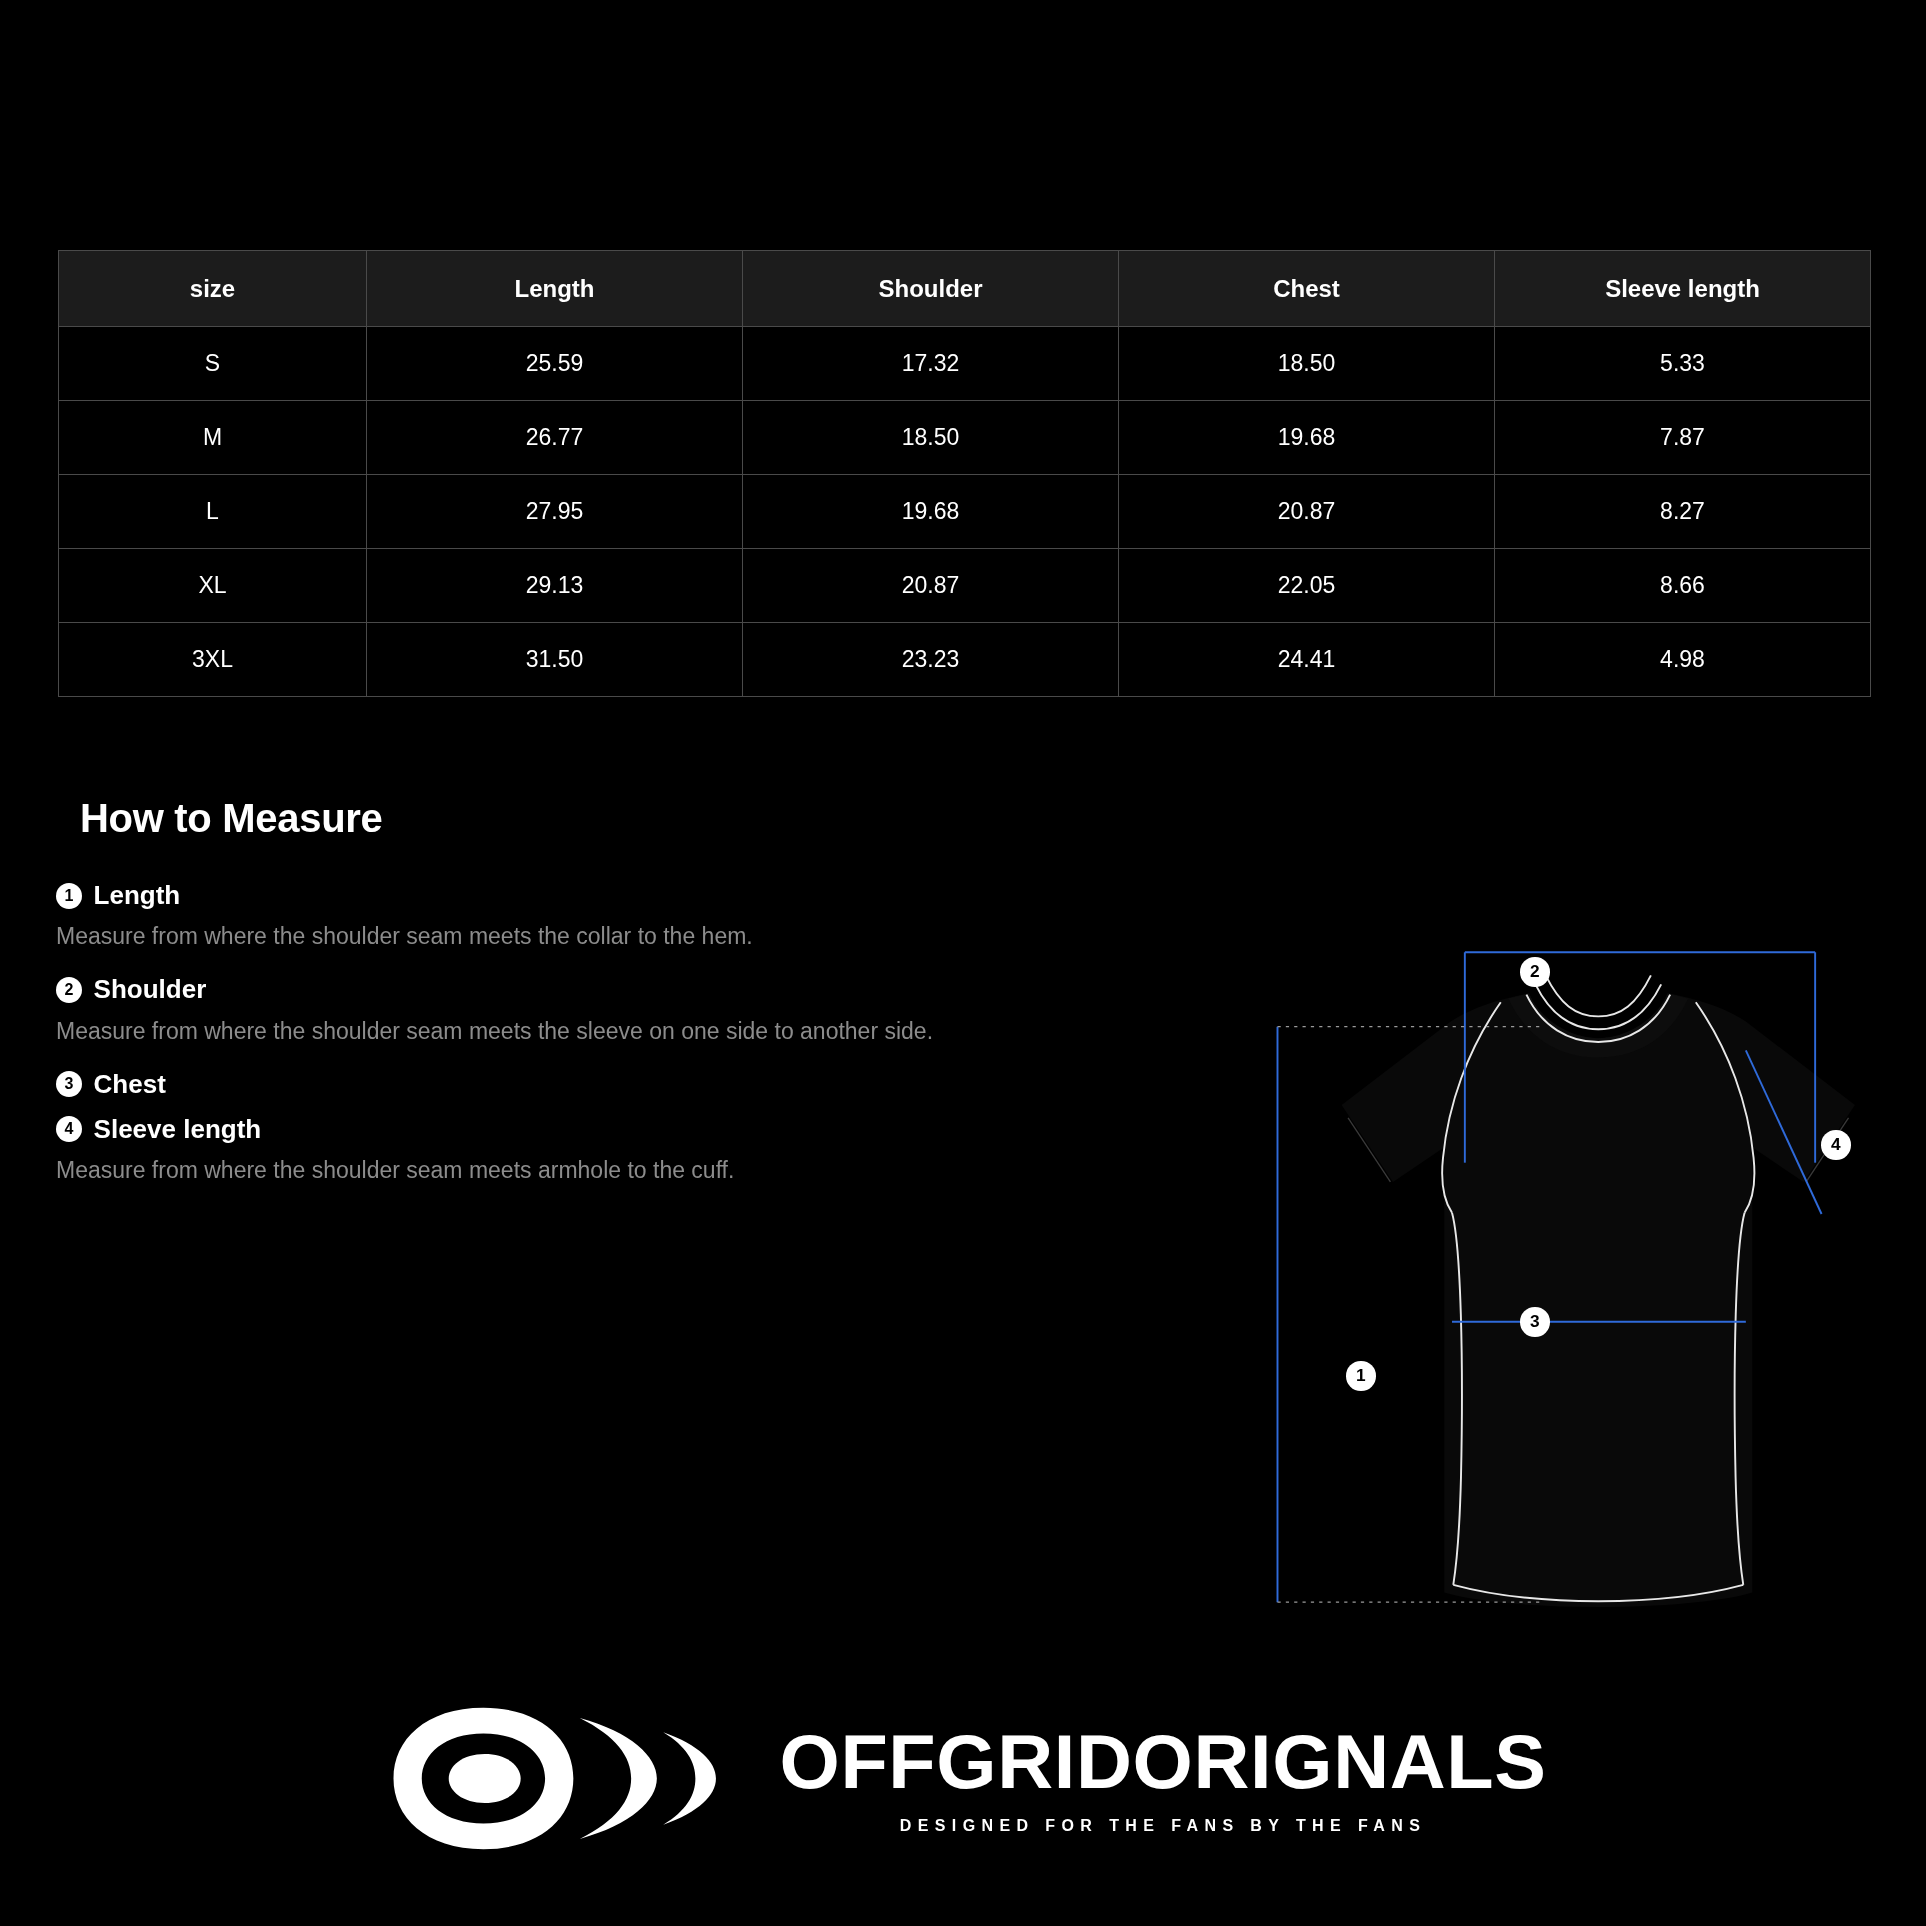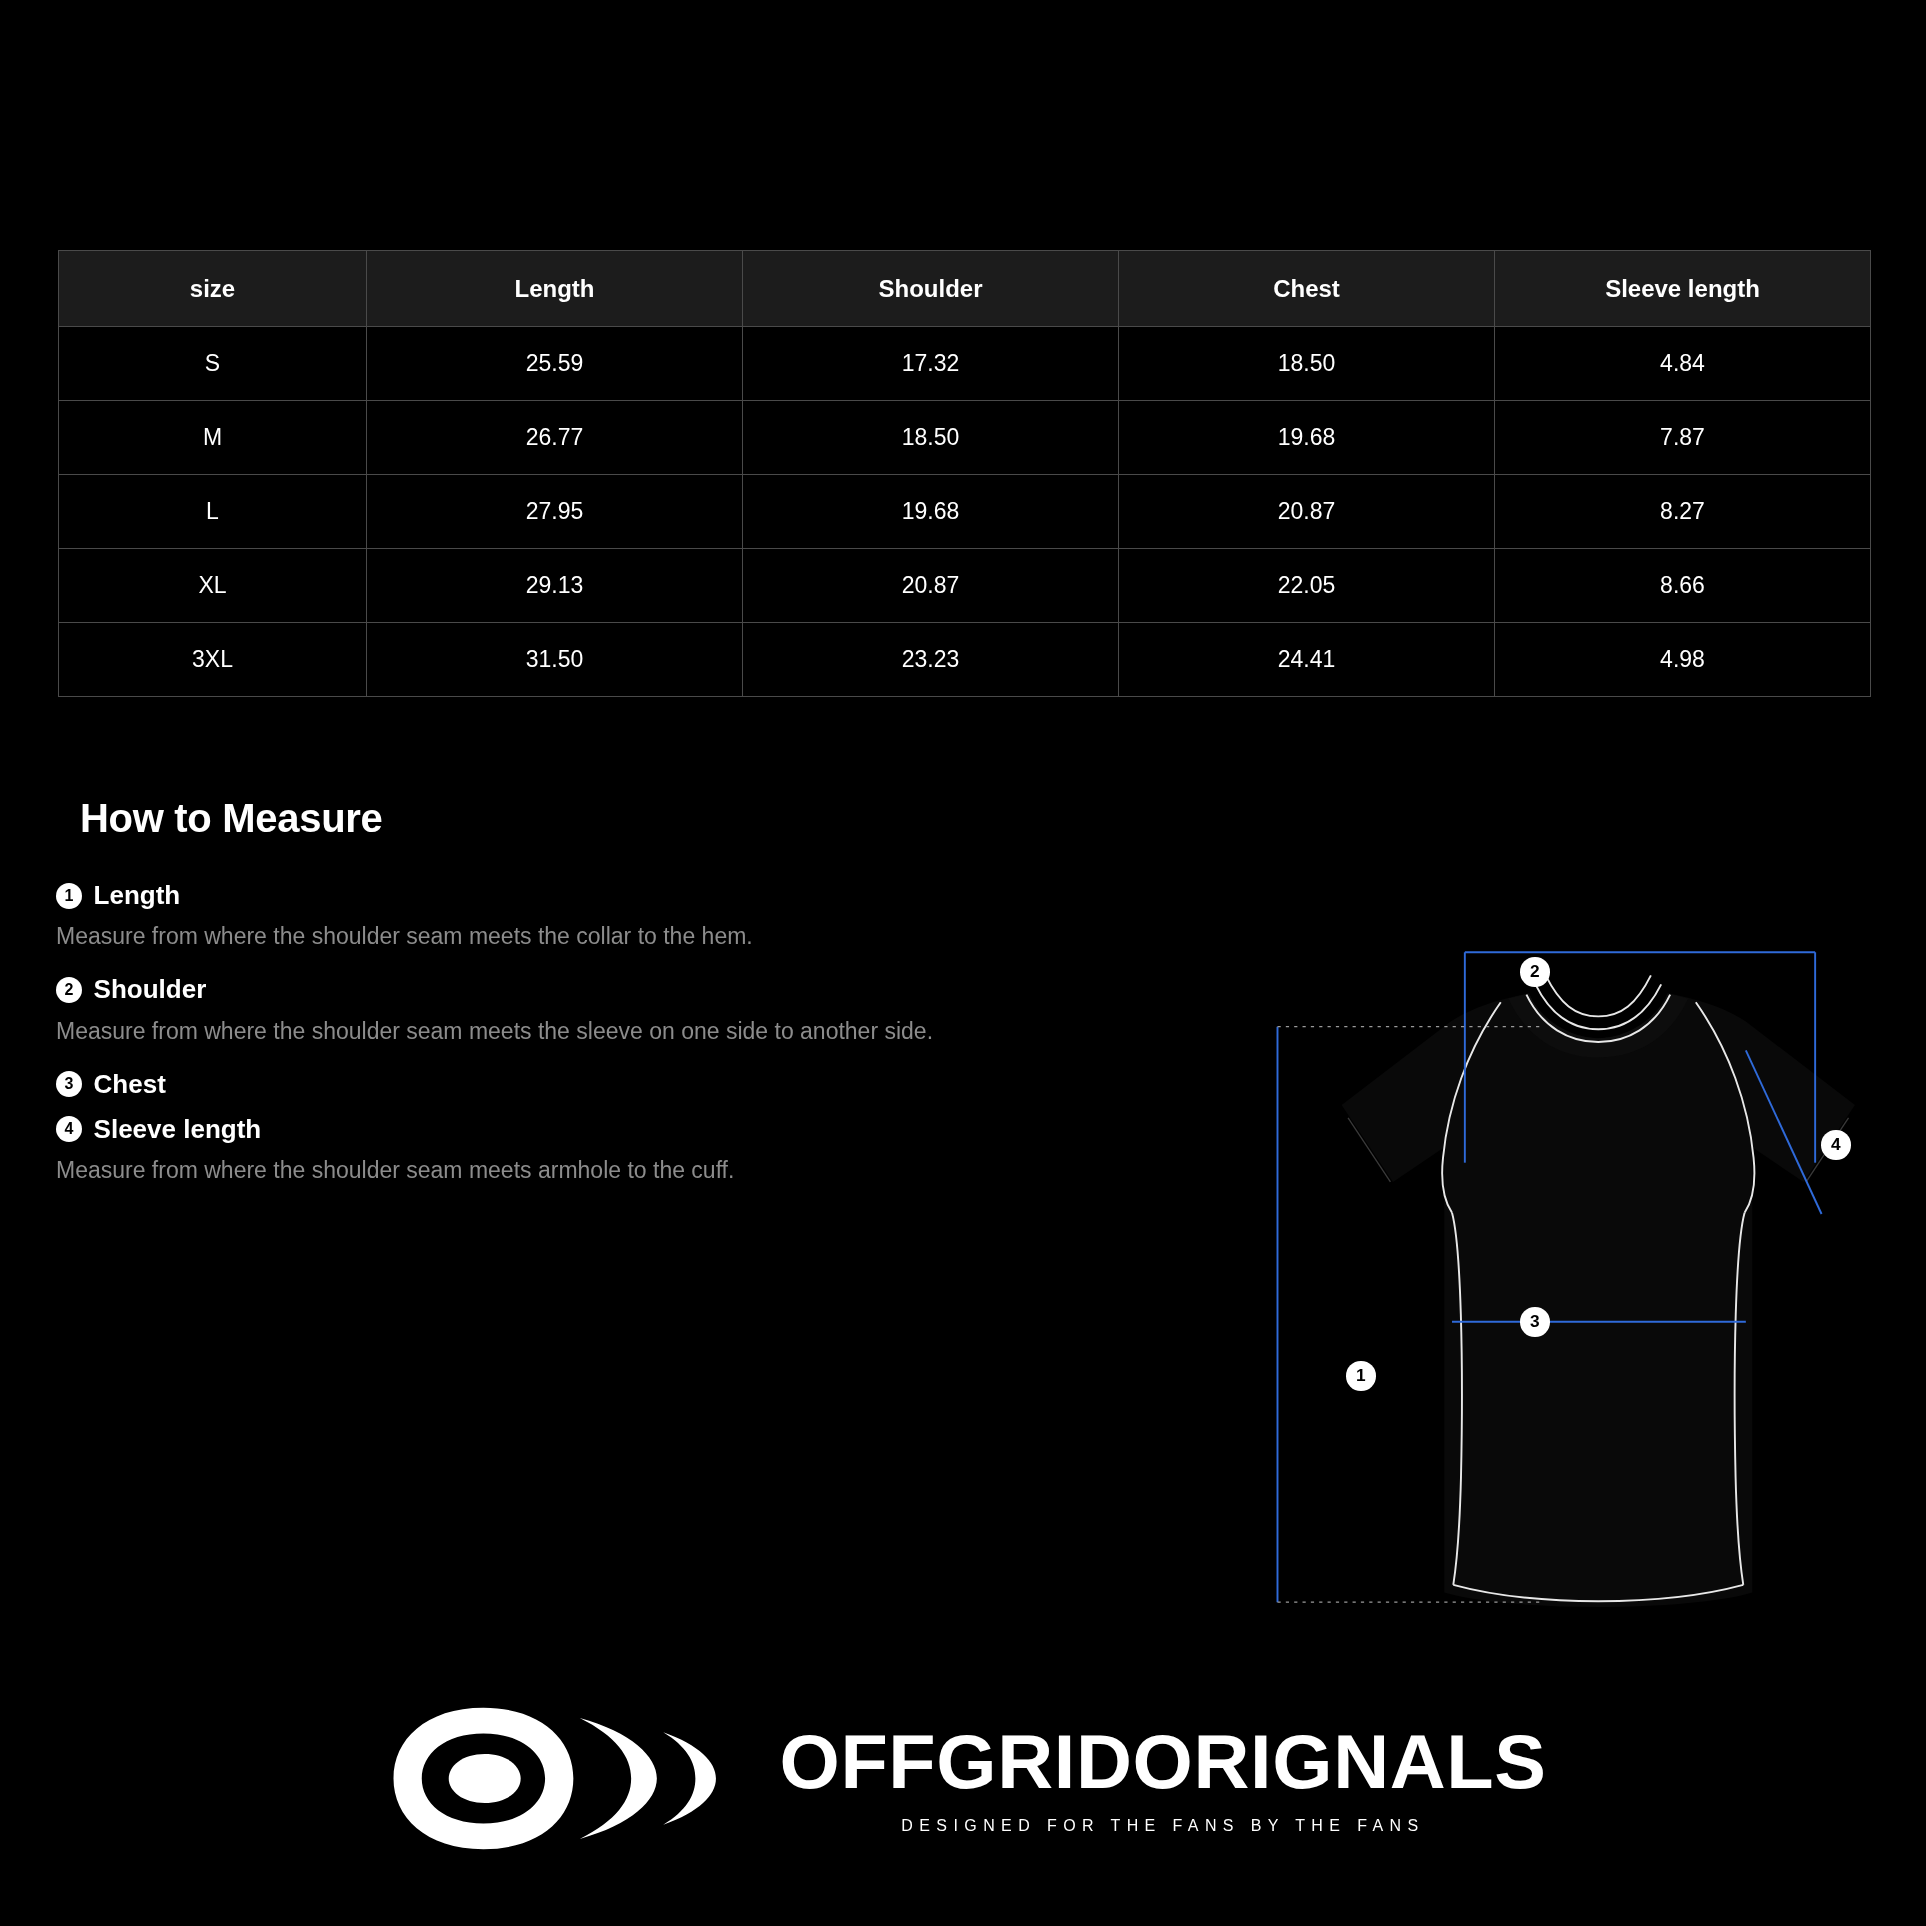--- a/index.html
+++ b/index.html
@@ -140,21 +140,21 @@
     font-weight: 700;
     letter-spacing: 0.6px;
     color: #ffffff;
     line-height: 1;
     font-family: "Liberation Sans", sans-serif;
     transform: scaleX(1.02);
   }
   .brand-tag {
     margin-top: 16.7px;
     font-size: 16px;
-    font-weight: 400;
+    font-weight: 700;
     letter-spacing: 6.4px;
     color: #ffffff;
   }
 </style>
 </head>
 <body>
 
 <div class="page">
 
   <table class="size-table">
@@ -173,21 +173,21 @@
         <th>Chest</th>
         <th>Sleeve length</th>
       </tr>
     </thead>
     <tbody>
       <tr>
         <td>S</td>
         <td>25.59</td>
         <td>17.32</td>
         <td>18.50</td>
-        <td>4.84</td>
+        <td>5.33</td>
       </tr>
       <tr>
         <td>M</td>
         <td>26.77</td>
         <td>18.50</td>
         <td>19.68</td>
         <td>7.87</td>
       </tr>
       <tr>
         <td>L</td>

